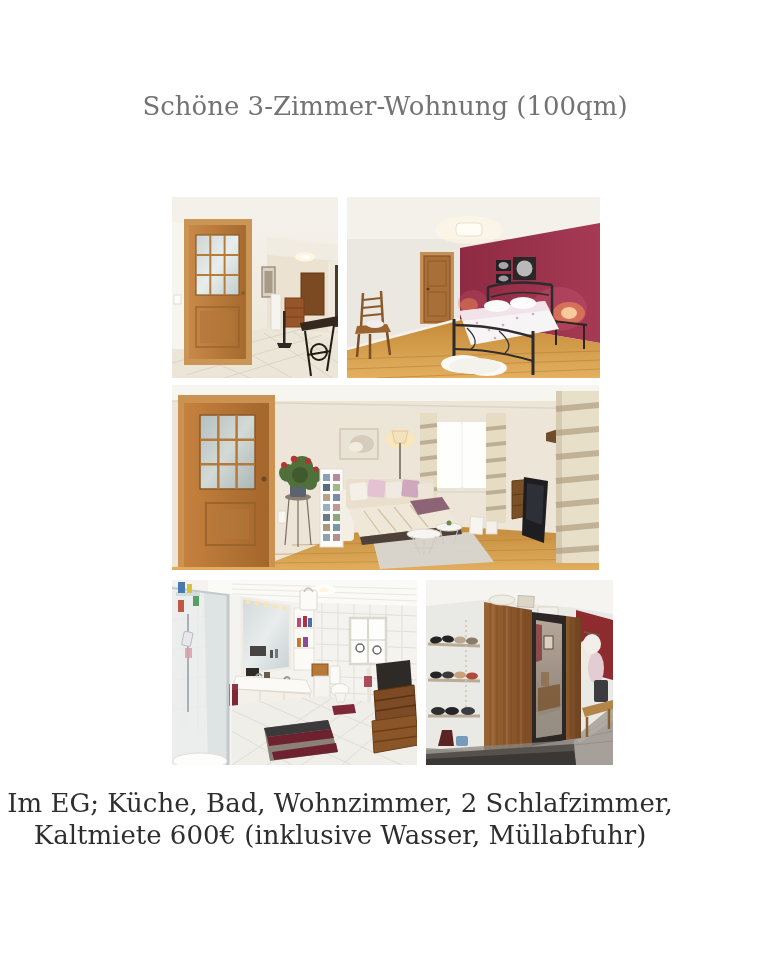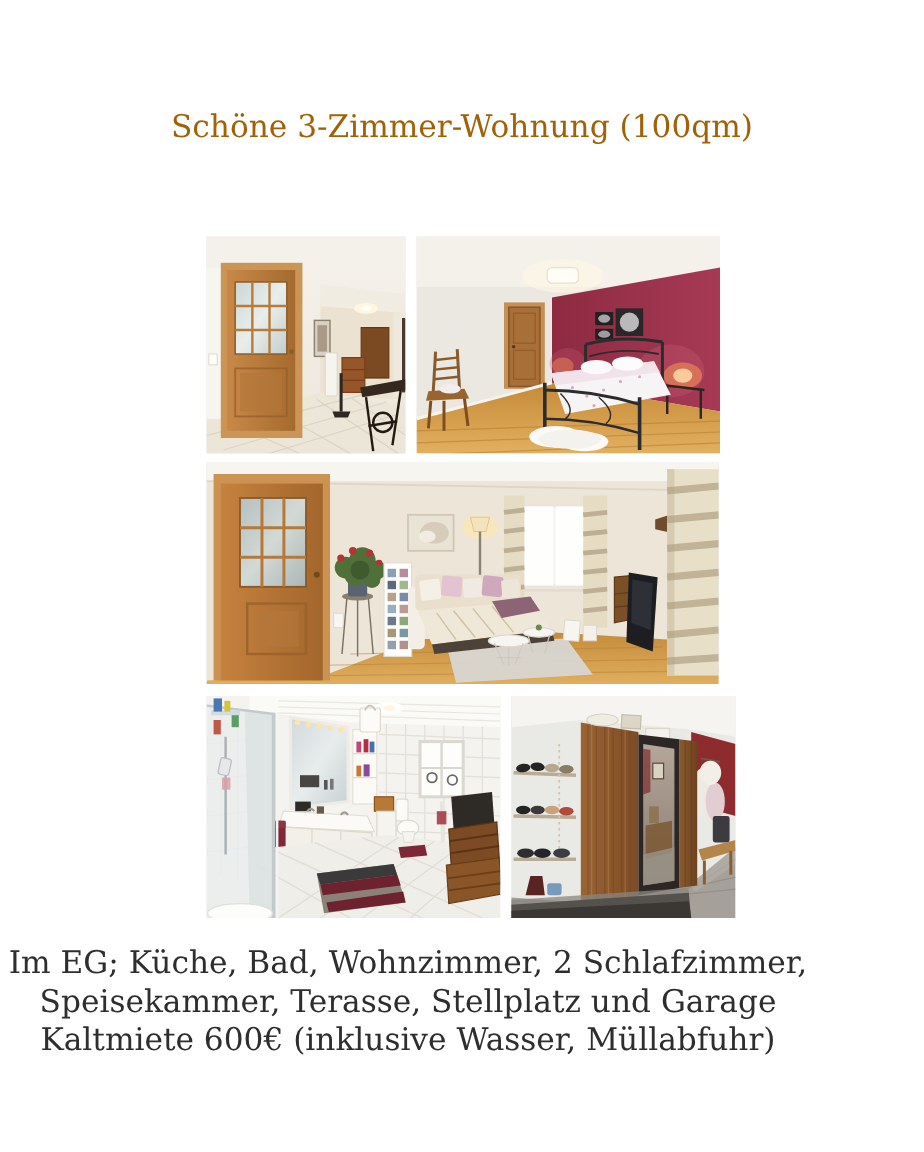--- a/index.html
+++ b/index.html
@@ -2,21 +2,21 @@
 <html><head>
 <meta charset="utf-8">
 <style>
   html,body { margin:0; padding:0; background:#ffffff; }
   .page {
     position:relative; width:770px; height:960px; background:#ffffff;
     font-family:"DejaVu Serif", serif; overflow:hidden;
   }
   .header {
     position:absolute; top:90px; left:0; width:770px;
-    text-align:center; color:#a16207; font-size:26px; line-height:33px;
+    text-align:center; color:#737373; font-size:26px; line-height:33px;
   }
   .header .hline { white-space:nowrap; }
   .phone-icon { display:inline-block; margin:0 3px 0 9px; }
   .phone-icon svg { vertical-align:-6px; }
   .collage { position:absolute; left:172px; top:197px; width:441px; height:568px; }
   .photo { position:absolute; overflow:hidden; background:#eee; }
   .photo svg { display:block; width:100%; height:100%; }
   .p1 { left:0;   top:0;   width:166px; height:181px; }
   .p2 { left:175px; top:0; width:253px; height:181px; }
   .p3 { left:0;   top:188px; width:427px; height:185px; }
@@ -572,17 +572,16 @@
         <polygon points="0,170 148,160 148,168 0,178" fill="#8a867f" opacity="0.75"></polygon>
         <polygon points="0,174 148,164 150,185 0,185" fill="#55514c"></polygon>
         <polygon points="0,179 148,171 150,185 0,185" fill="#3a3734"></polygon>
       </svg>
     </div>
 
   </div>
 
   <div class="footer">
     <div class="fline">Im EG; Küche, Bad, Wohnzimmer, 2 Schlafzimmer,</div>
-    <div class="fline">Speisekammer, Terasse, Stellplatz und Garage</div>
     <div class="fline">Kaltmiete 600€ (inklusive Wasser, Müllabfuhr)</div>
   </div>
 
 </div>
 
 </body></html>

